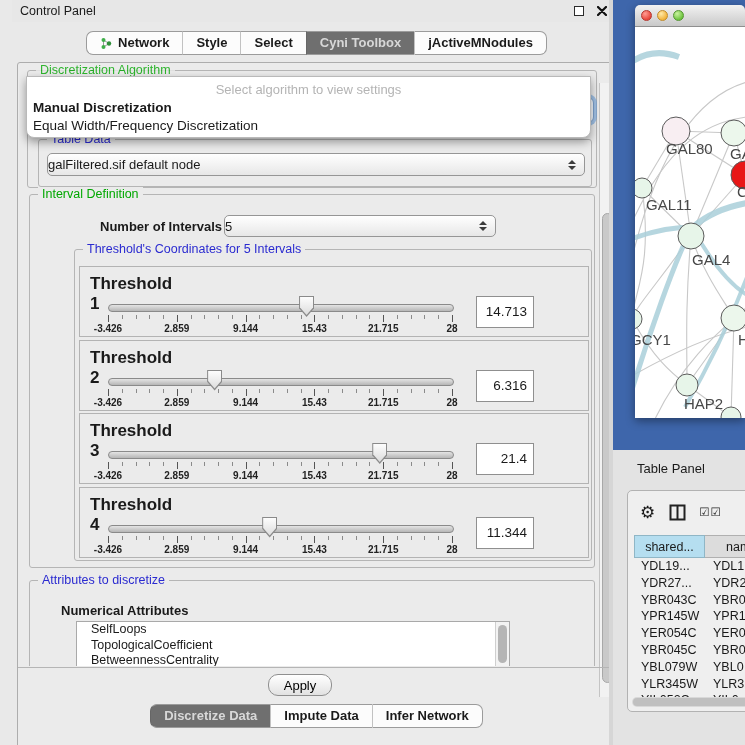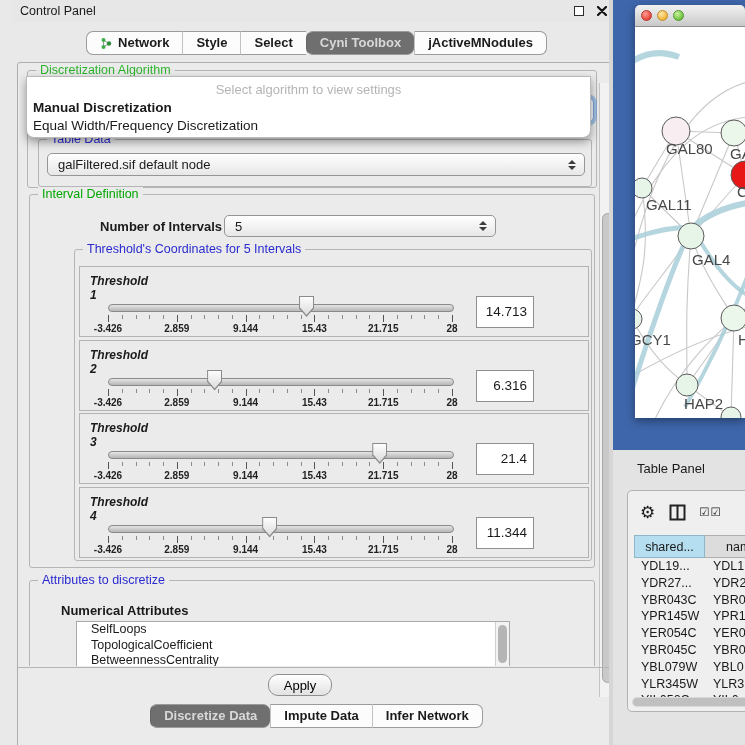--- a/index.html
+++ b/index.html
@@ -15,51 +15,51 @@
   .close-ic svg{display:block;}
   .tabbar{position:absolute;left:0;width:100%;display:flex;justify-content:center;}
   .tabbar.top{top:31px;}
   .tabbar.bottom{top:704px;}
   .tab{height:22px;line-height:22px;padding:0 13px;font-size:13px;font-weight:bold;
        background:#fcfcfc;border-top:1px solid #9b9b9b;border-bottom:1px solid #9b9b9b;cursor:default;
        display:flex;align-items:center;gap:5px;}
   .tab:first-child{border-left:1px solid #9b9b9b;border-radius:7px 0 0 7px;}
   .tab:last-child{border-right:1px solid #9b9b9b;border-radius:0 7px 7px 0;}
   .tab:not(:first-child){border-left:1px solid #c2c2c2;}
-  .tab.selected{background:#6f6f6f;color:#d8d8d8;border-left-color:#666;border-radius:7px;}
+  .tab.selected{background:#6f6f6f;color:#d8d8d8;border-left-color:#666;}
   .net-ic{display:inline-block;line-height:0;}
   .cp-main{position:absolute;left:5px;top:62px;width:598px;height:692px;background:#ebebeb;
            border:1px solid #adadad;border-radius:3px;box-sizing:border-box;}
   .viewport{position:absolute;left:1px;top:1px;width:580px;height:602px;overflow:hidden;}
   
   .group{position:absolute;border:1px solid #b5b5b5;border-radius:3px;box-sizing:border-box;}
   .legend{position:absolute;top:-8px;left:8px;background:#ebebeb;padding:0 4px;font-size:12.5px;white-space:nowrap;}
   .legend.green{color:#00a800;}
   .legend.blue{color:#2a2ad0;}
   .legend.dim{opacity:.8;}
   
   .combo{position:absolute;background:linear-gradient(#ffffff,#e7e7e7);border:1px solid #969696;
          border-radius:5px;font-size:13px;display:flex;align-items:center;box-sizing:border-box;}
-  .combo .cv{margin-left:10px;white-space:nowrap;overflow:hidden;}
+  .combo .cv{white-space:nowrap;overflow:hidden;}
   .stepper{position:absolute;right:8px;top:50%;transform:translateY(-50%);display:flex;flex-direction:column;gap:2px;}
   .stepper i{width:0;height:0;border-left:4px solid transparent;border-right:4px solid transparent;display:block;}
   .stepper i.up{border-bottom:4.5px solid #3c3c3c;}
   .stepper i.dn{border-top:4.5px solid #3c3c3c;}
   .focus-combo{position:absolute;background:#f2f6fb;border:1px solid #7aa0cc;border-radius:6px;
                box-shadow:0 0 0 3px rgba(96,155,221,.55);box-sizing:border-box;}
   
   .algo-popup{position:absolute;left:7px;top:12px;width:565px;height:62px;background:#fff;
               border:1px solid #b9b9b9;border-radius:0 0 8px 8px;box-shadow:0 4px 10px rgba(0,0,0,.38);
               z-index:20;box-sizing:border-box;}
   .algo-popup .hint{position:absolute;left:0;right:0;top:5px;text-align:center;color:#b4b4b4;font-size:13px;}
   .algo-popup .opt{position:absolute;left:6px;font-size:13.5px;white-space:nowrap;}
   .algo-popup .opt.bold{font-weight:bold;}
   
   .tbox{position:absolute;left:4px;width:510px;height:71px;border:1px solid #b3b3b3;box-sizing:border-box;}
-  .tbox .tl{position:absolute;left:10px;top:7px;font-size:12px;font-weight:bold;font-style:italic;}
+  .tbox .tl{position:absolute;left:10px;top:7px;font-size:17px;font-weight:bold;}
   .track{position:absolute;left:28px;top:37px;width:344px;height:6px;border-radius:4px;
          background:linear-gradient(#e4e4e4,#b6b6b6);border:1px solid #8a8a8a;}
   .handle{position:absolute;top:29px;width:15px;height:21px;
           clip-path:polygon(0 0,100% 0,100% 58%,50% 100%,0 58%);background:#8a8a8a;}
   .handle::after{content:"";position:absolute;left:1px;top:1px;right:1px;bottom:2px;
           clip-path:polygon(0 0,100% 0,100% 58%,50% 100%,0 58%);background:linear-gradient(#fdfdfd,#dcdcdc);}
   .ticks{position:absolute;left:28px;top:47px;width:344px;height:9px;}
   .tick{position:absolute;top:1px;width:1px;height:4px;background:#8a8a8a;}
   .tick.major{height:7px;background:#555;}
   .ticklabels{position:absolute;left:28px;top:56px;width:344px;height:12px;}

